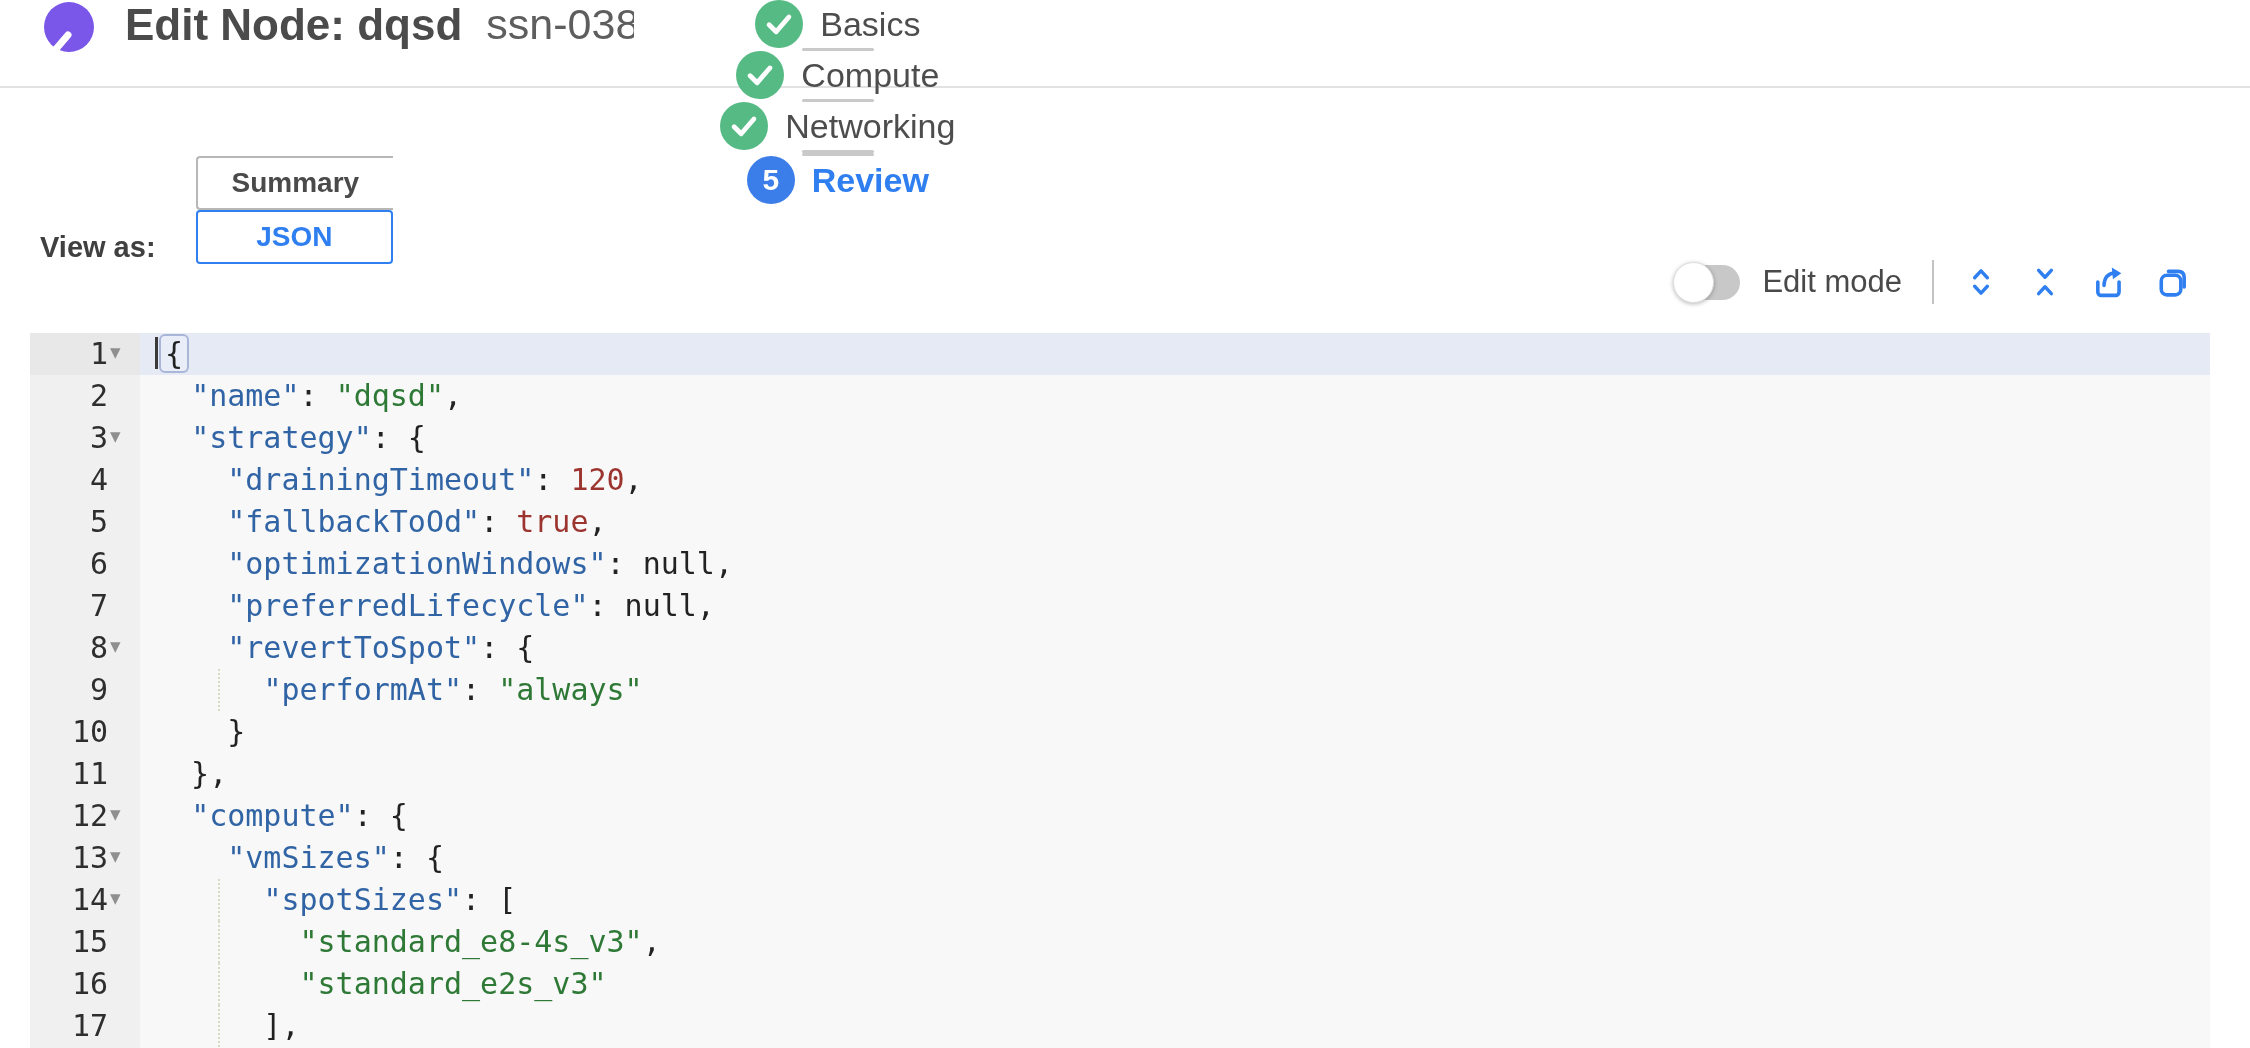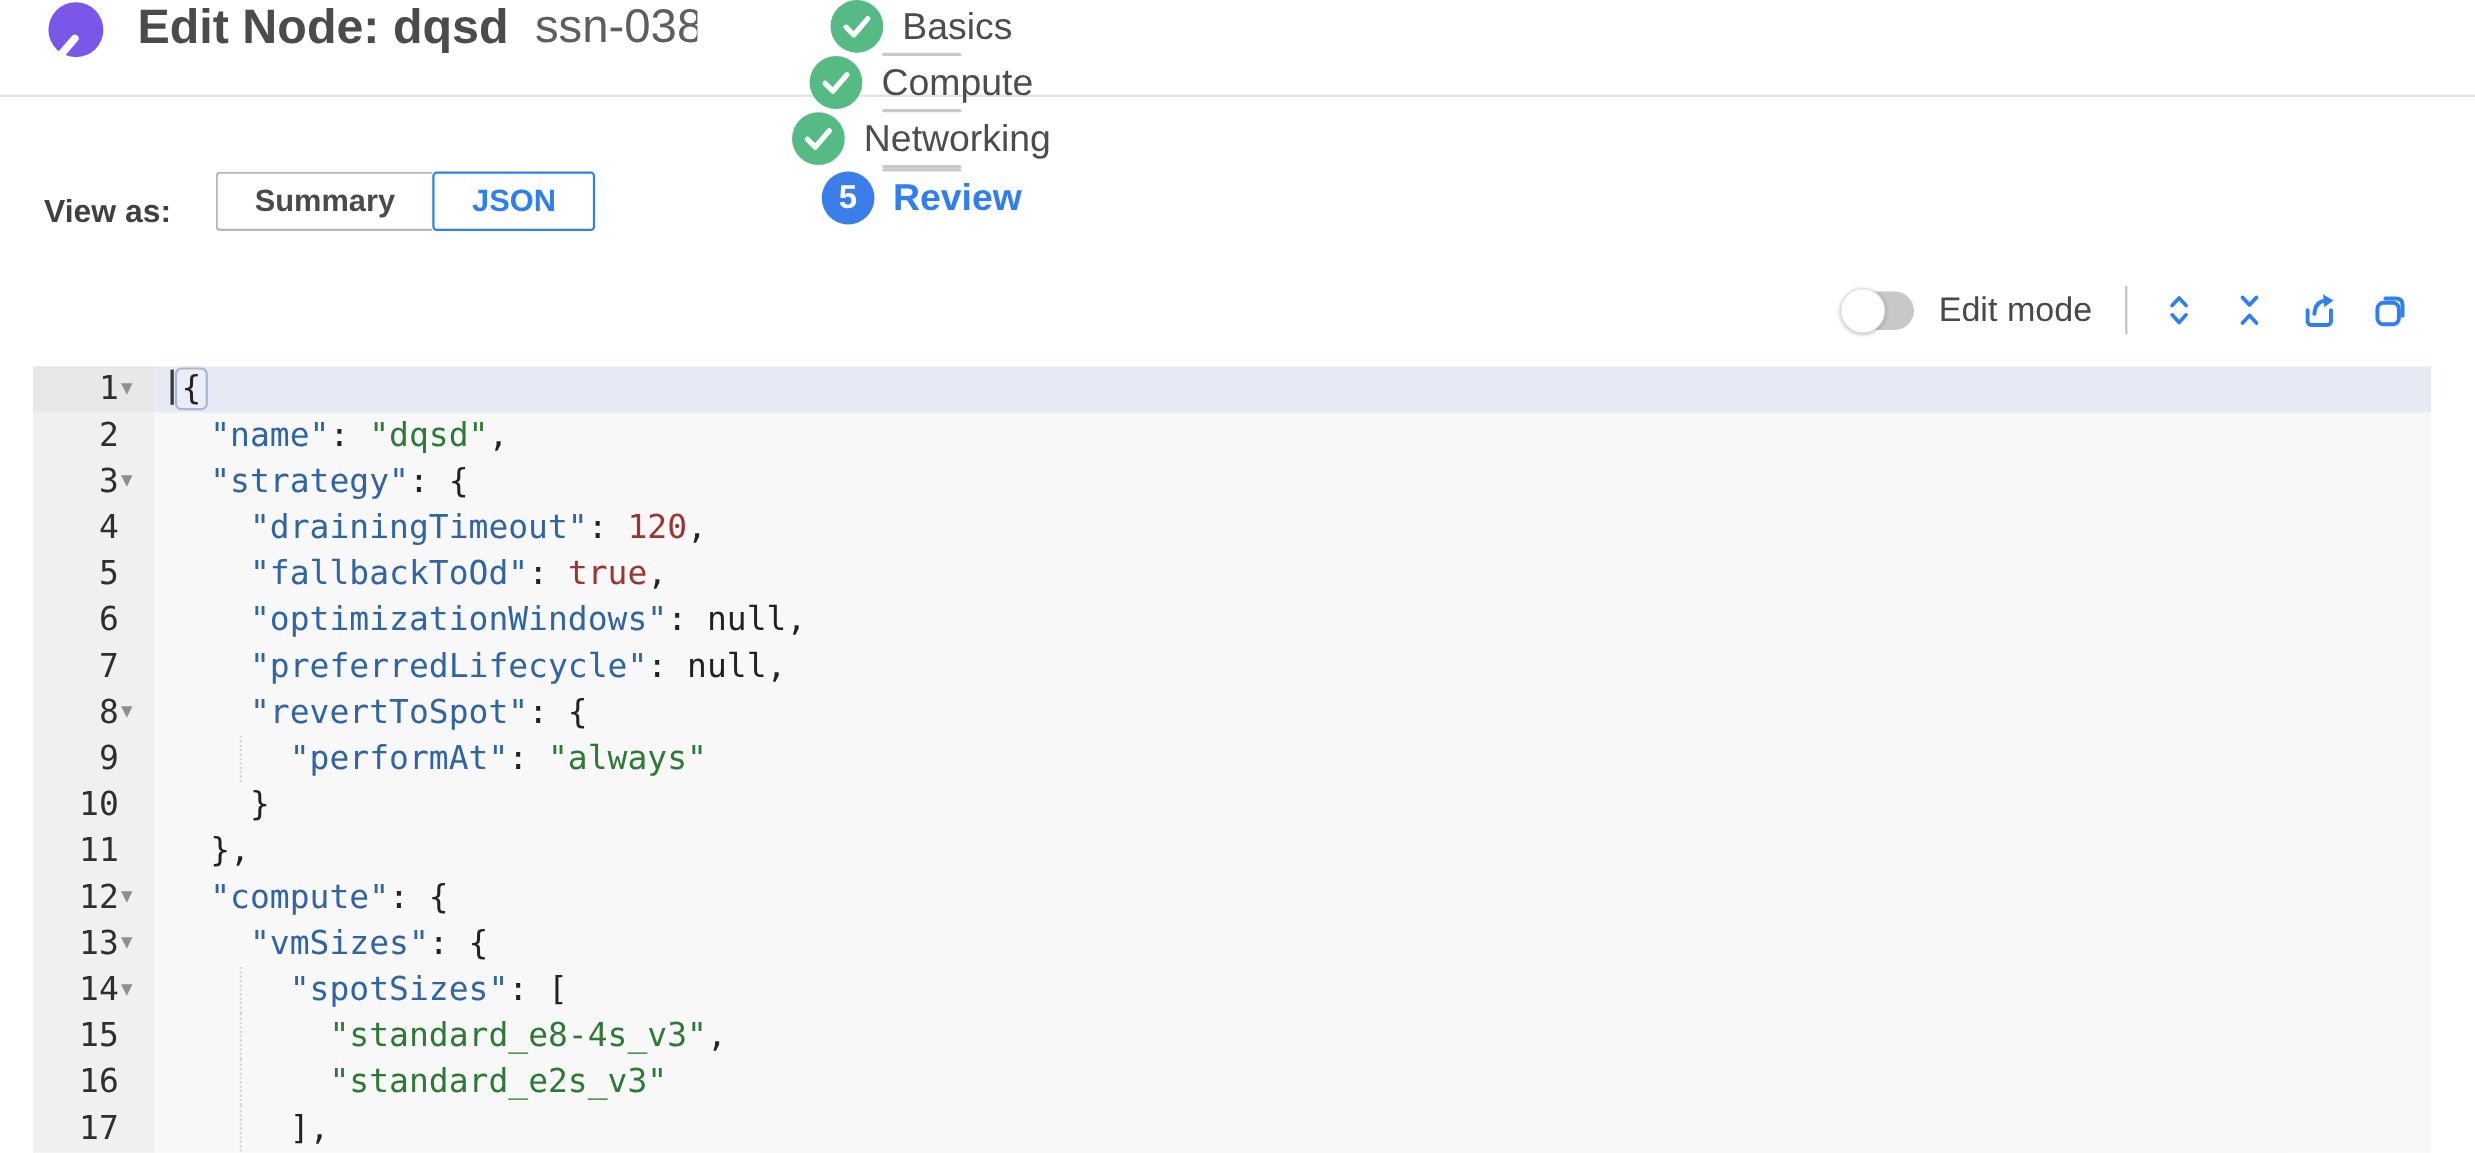--- a/index.html
+++ b/index.html
@@ -23,21 +23,21 @@
              background:var(--step-green,#56ba84); }
   .scircle.current { background:var(--review-blue,#3c7ee9); }
   .scircle .stepnum { color:#fff; font-size:30px; font-weight:700; }
   .slabel { font-size:34px; color:#4d4d4d; margin-left:17px; white-space:nowrap; }
   .slabel.current { color:var(--accent-blue,#2f7ff0); font-weight:700; }
   .connector { width:72px; height:3px; background:#c9c9c9; border-radius:2px; margin:0 20px; }
 
   
   .viewas-row { display:flex; align-items:flex-end; margin:68px 0 0 40px; }
   .viewas-label { font-size:29px; font-weight:700; color:#404040; margin-right:40px; }
-  .seg-group { display:flex; }
+  .seg-group { display:flex;flex-direction:column; }
   .seg-btn { height:54px; padding:0 34px; background:#fff; font-size:28px; font-weight:700;
              display:flex; align-items:center; justify-content:center; cursor:pointer; }
   .seg-btn.plain { border:2px solid #b7b7b7; border-right:none; border-radius:4px 0 0 4px; color:#4a4a4a; }
   .seg-btn.selected { border:2px solid var(--accent-blue,#3f86ef); border-radius:4px;
                       color:var(--accent-blue,#2f7ff0); }
 
   
   .ed-toolbar { position:absolute; top:260px; right:58px; display:flex; align-items:center; }
   .toggle { width:64px; height:35px; border-radius:18px; background:#c8c8c8; position:relative; cursor:pointer; }
   .toggle .knob { position:absolute; left:-3px; top:-3px; width:41px; height:41px; border-radius:50%;

